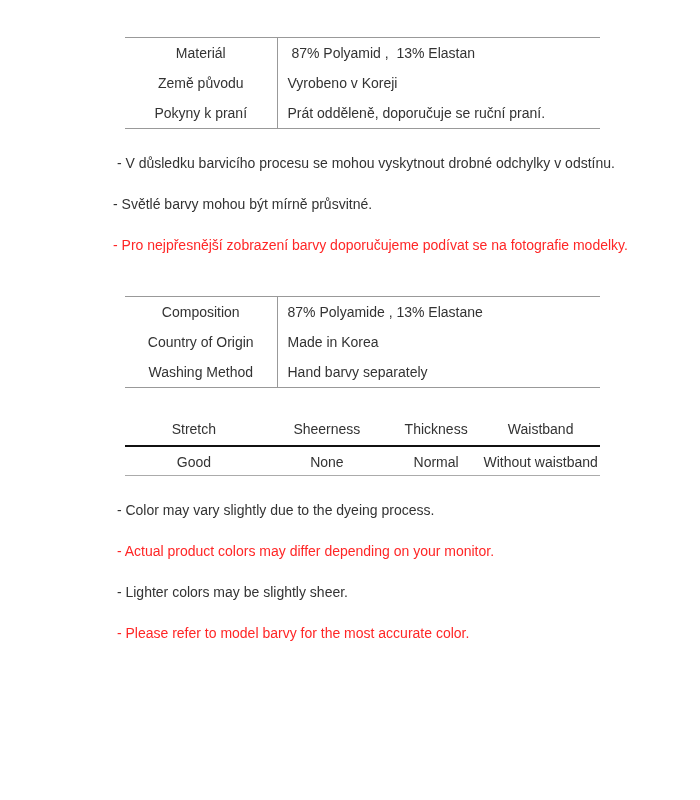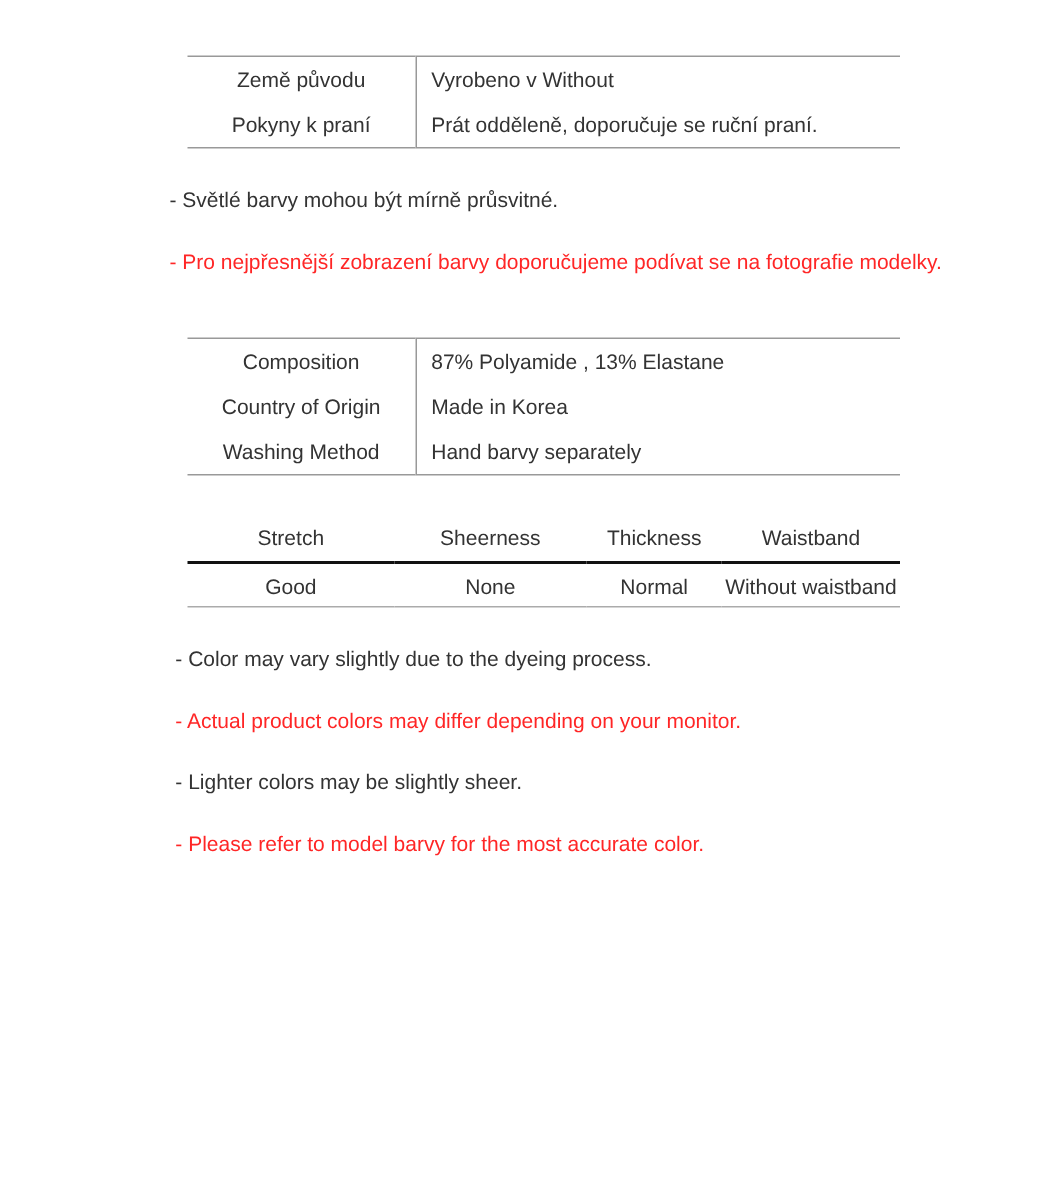--- a/index.html
+++ b/index.html
@@ -85,32 +85,37 @@
 </head>
 <body>
 
 <div class="page">
 
   <section class="sec sec-cs">
 
     <table class="tbl info-tbl">
       <tbody>
         <tr>
+          <td class="lbl">Materiál</td>
+          <td class="val"> 87% Polyamid ,  13% Elastan</td>
+        </tr>
+        <tr>
           <td class="lbl">Země původu</td>
-          <td class="val">Vyrobeno v Without</td>
+          <td class="val">Vyrobeno v Koreji</td>
         </tr>
         <tr>
           <td class="lbl">Pokyny k praní</td>
           <td class="val">Prát odděleně, doporučuje se ruční praní.</td>
         </tr>
       </tbody>
     </table>
 
 
     <div class="notes">
+      <p class="note"> - V důsledku barvicího procesu se mohou vyskytnout drobné odchylky v odstínu.</p>
       <p class="note">- Světlé barvy mohou být mírně průsvitné.</p>
       <p class="note note-red">- Pro nejpřesnější zobrazení barvy doporučujeme podívat se na fotografie modelky.</p>
     </div>
 
   </section>
 
   <section class="sec sec-en">
 
     <table class="tbl info-tbl">
       <tbody>

